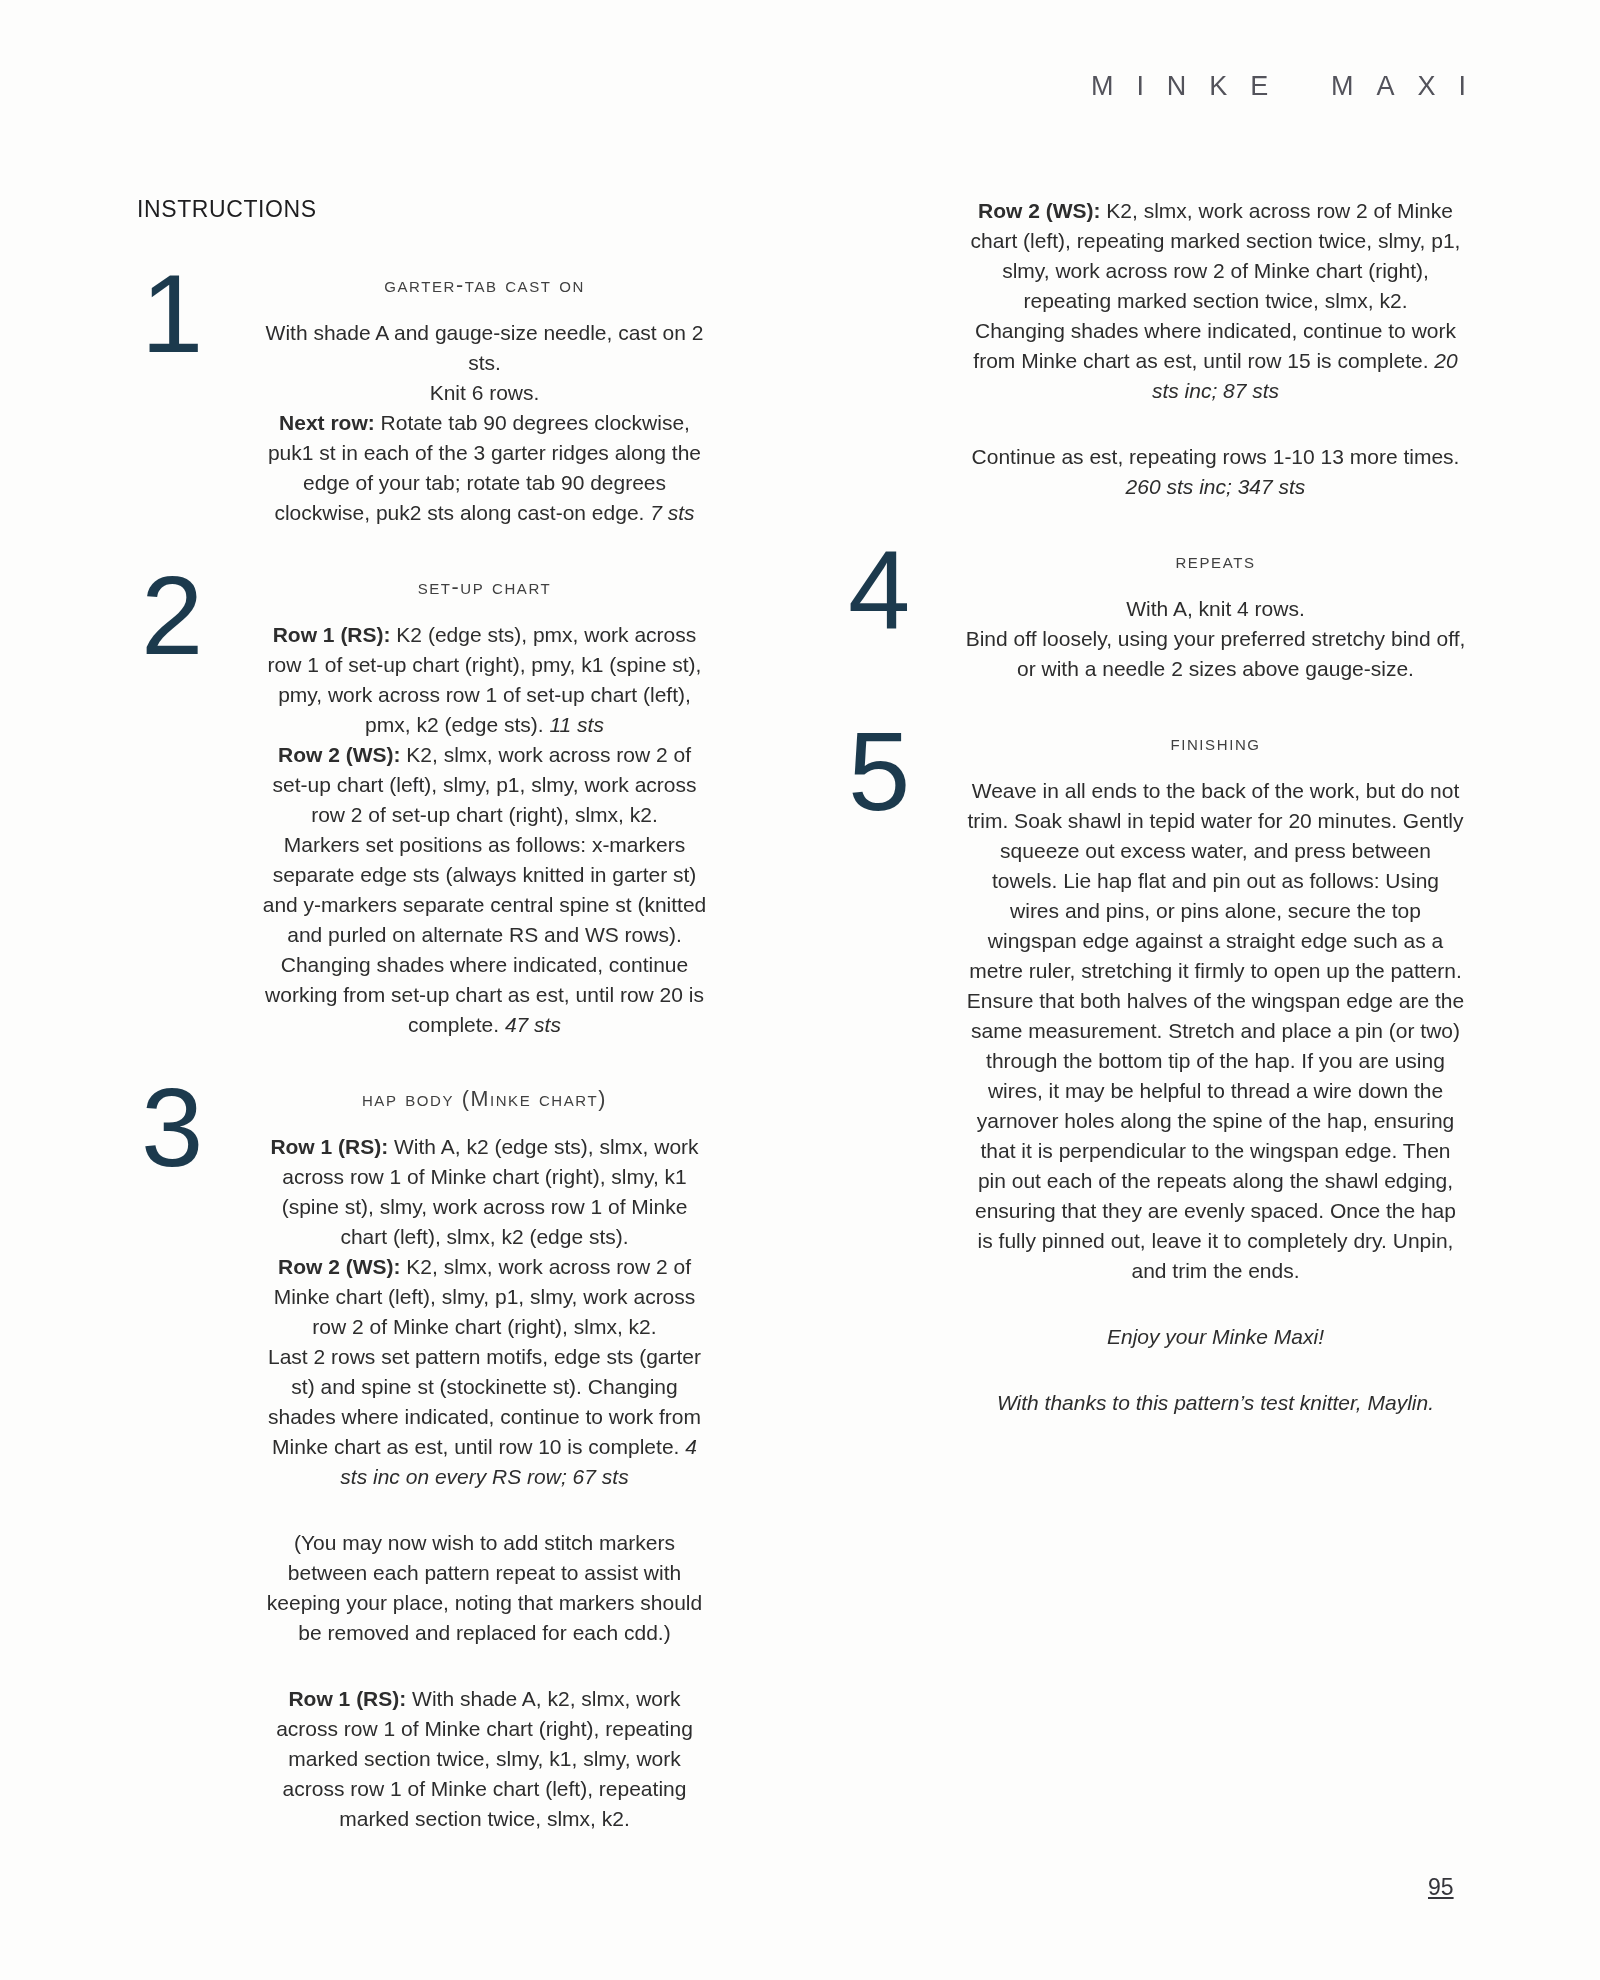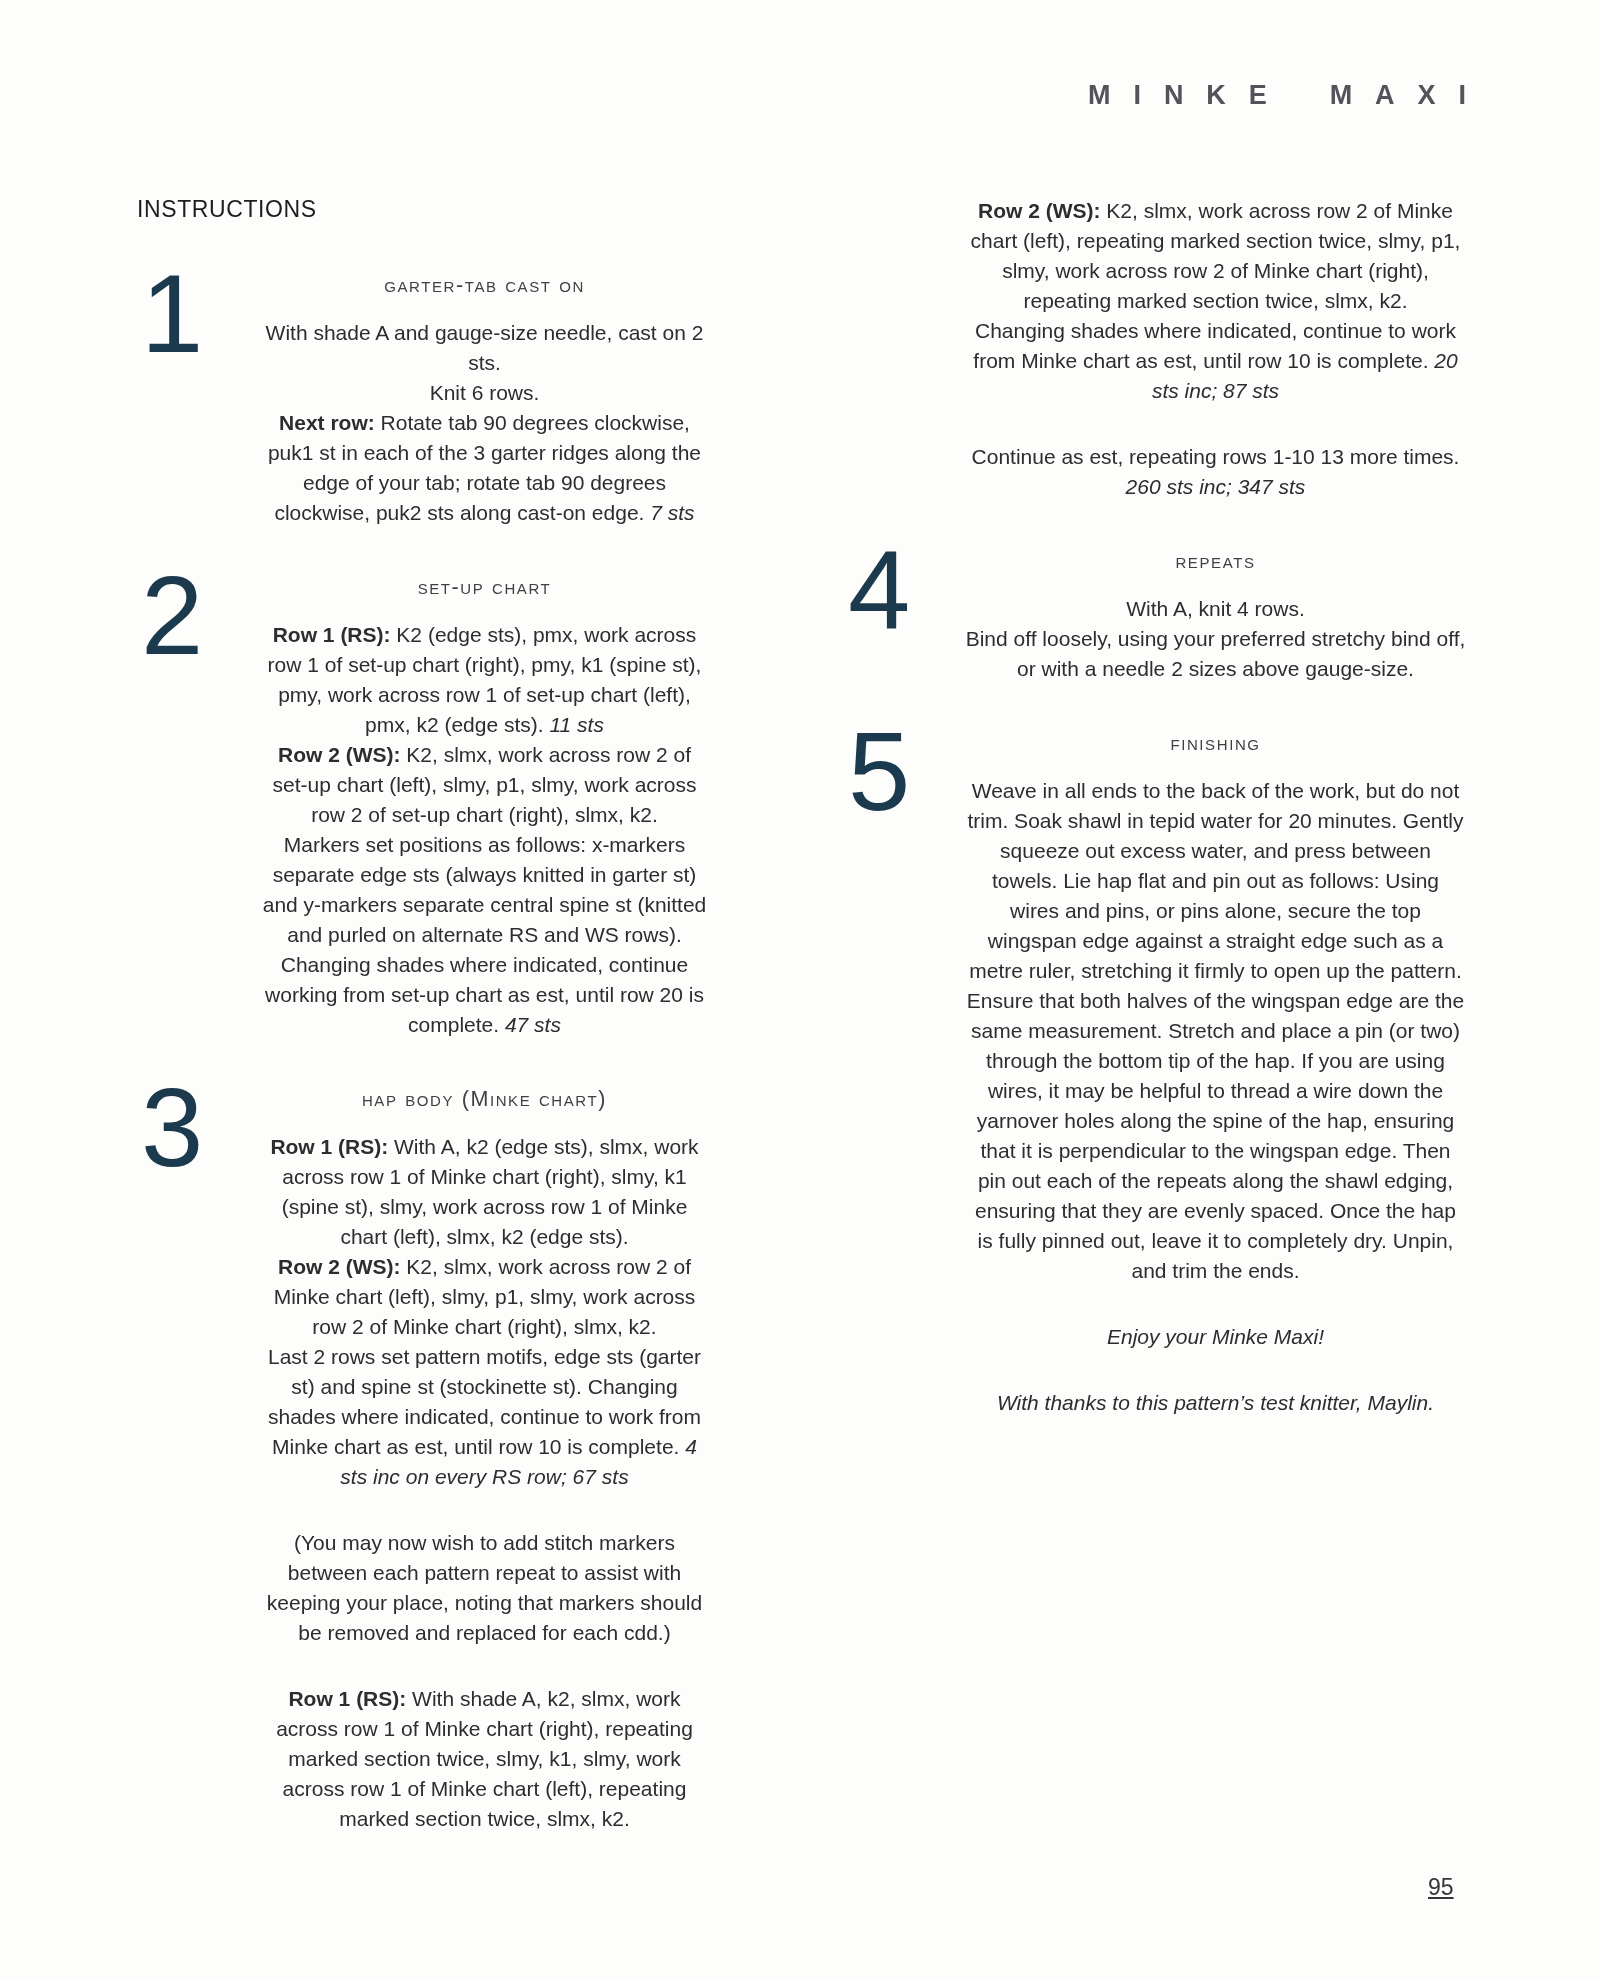--- a/index.html
+++ b/index.html
@@ -5,22 +5,22 @@
   html,body { margin:0; padding:0; }
   body {
     width:1600px; height:1980px;
     background:#fdfdfc;
     font-family:"Liberation Sans", sans-serif;
     color:#2d2d2d;
     position:relative;
     overflow:hidden;
   }
   .header-title {
-    position:absolute; top:80px; right:134px;
-    font-size:27px; font-weight:700;
+    position:absolute; top:71px; right:134px;
+    font-size:27px; font-weight:400;
     letter-spacing:0.85em; margin-right:-0.85em;
     word-spacing:0.35em;
     color:#53535b; white-space:nowrap;
   }
   .instructions-title {
     position:absolute; left:137px; top:196px;
     font-size:23px; font-weight:normal;
     letter-spacing:0.6px; color:#1d1d1f;
   }
   .col { position:absolute; }
@@ -78,21 +78,21 @@
       <p class="para"><span class="b">Row 2 (WS):</span><span> K2, slmx, work across row 2 of Minke chart (left), slmy, p1, slmy, work across row 2 of Minke chart (right), slmx, k2.</span></p>
       <p class="para"><span>Last 2 rows set pattern motifs, edge sts (garter st) and spine st (stockinette st). Changing shades where indicated, continue to work from Minke chart as est, until row 10 is complete. </span><span class="i">4 sts inc on every RS row; 67 sts</span></p>
       <p class="para gap"><span>(You may now wish to add stitch markers between each pattern repeat to assist with keeping your place, noting that markers should be removed and replaced for each cdd.)</span></p>
       <p class="para gap"><span class="b">Row 1 (RS):</span><span> With shade A, k2, slmx, work across row 1 of Minke chart (right), repeating marked section twice, slmy, k1, slmy, work across row 1 of Minke chart (left), repeating marked section twice, slmx, k2.</span></p>
     </div>
   </div>
 
 <div class="col col-right">
     <div class="cont">
       <p class="para"><span class="b">Row 2 (WS):</span><span> K2, slmx, work across row 2 of Minke chart (left), repeating marked section twice, slmy, p1, slmy, work across row 2 of Minke chart (right), repeating marked section twice, slmx, k2.</span></p>
-      <p class="para"><span>Changing shades where indicated, continue to work from Minke chart as est, until row 10 is complete. </span><span class="i">20 sts inc; 87 sts</span></p>
+      <p class="para"><span>Changing shades where indicated, continue to work from Minke chart as est, until row 15 is complete. </span><span class="i">20 sts inc; 87 sts</span></p>
       <p class="para gap"><span>Continue as est, repeating rows 1-10 13 more times. </span><span class="i">260 sts inc; 347 sts</span></p>
     </div>
     <div class="step">
       <div class="step-number">4</div>
       <div class="step-heading">repeats</div>
       <p class="para"><span>With A, knit 4 rows.</span></p>
       <p class="para"><span>Bind off loosely, using your preferred stretchy bind off, or with a needle 2 sizes above gauge-size.</span></p>
     </div>
     <div class="step">
       <div class="step-number">5</div>

